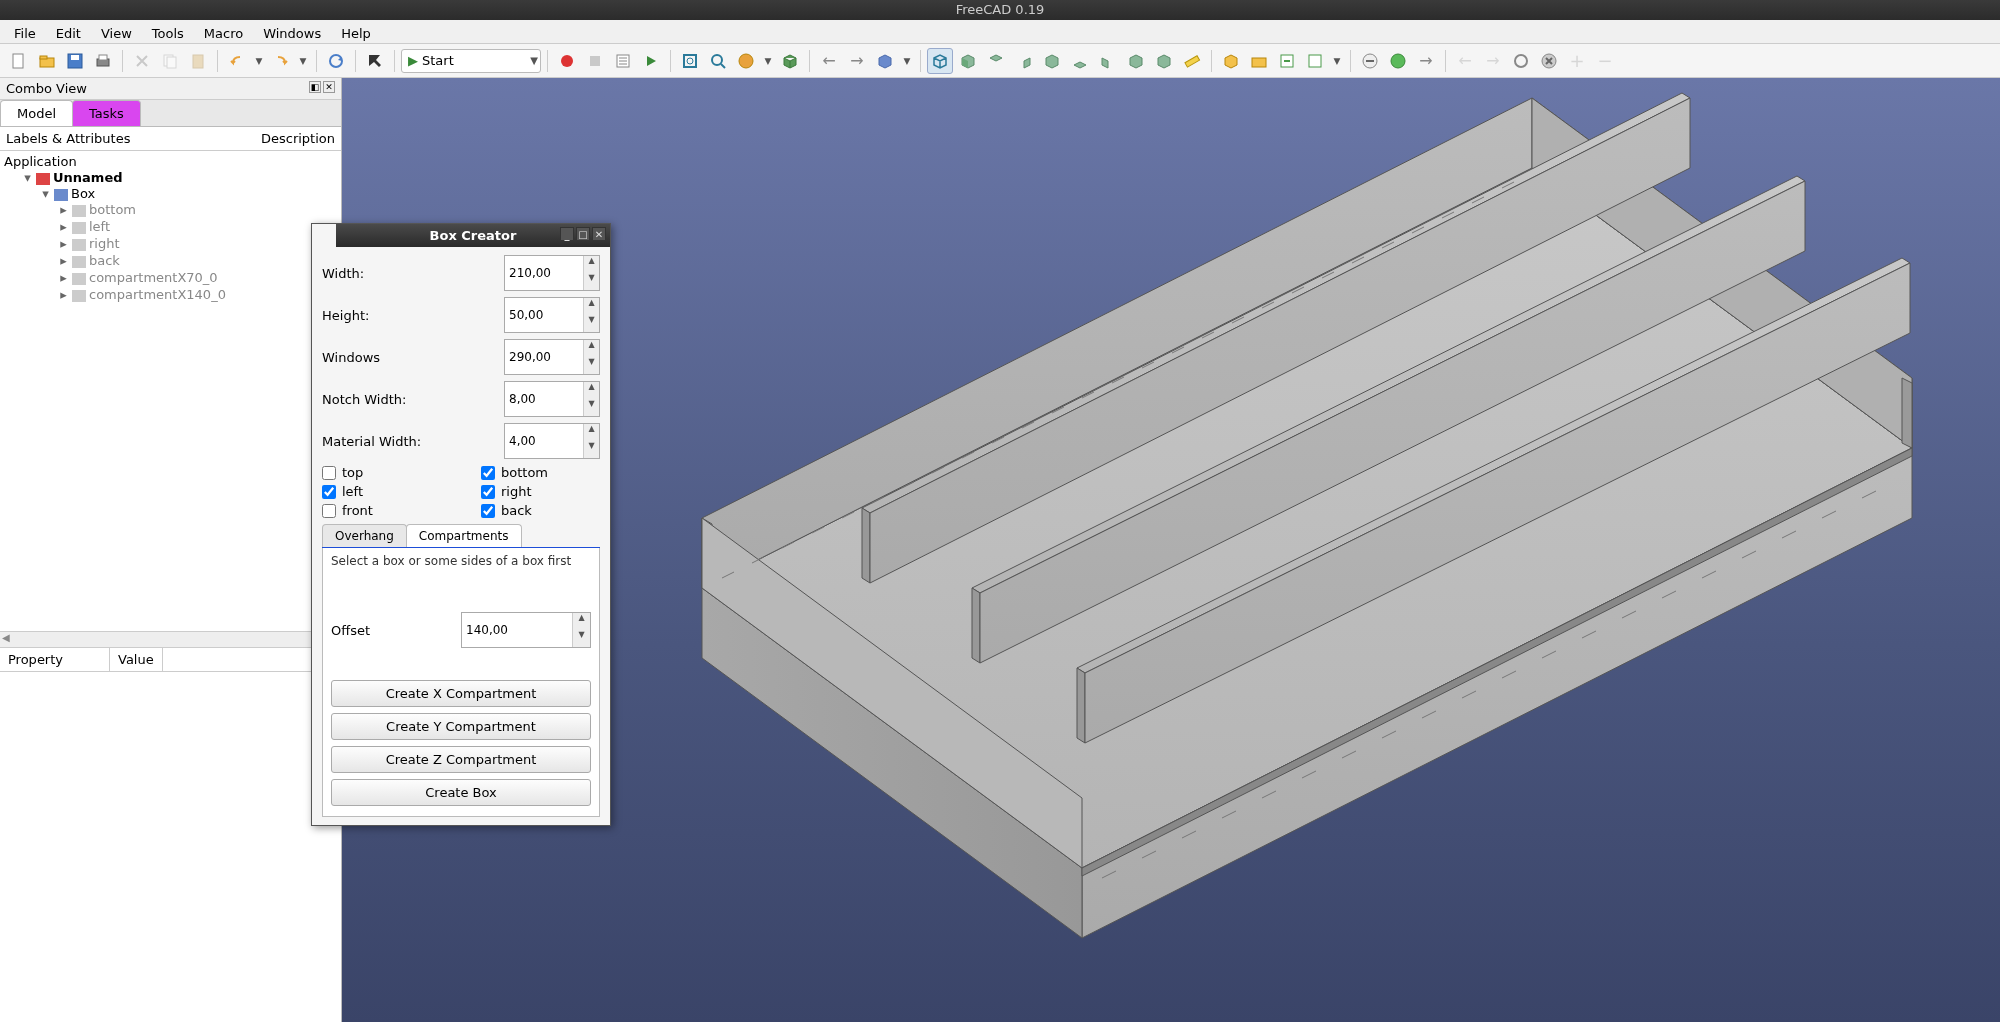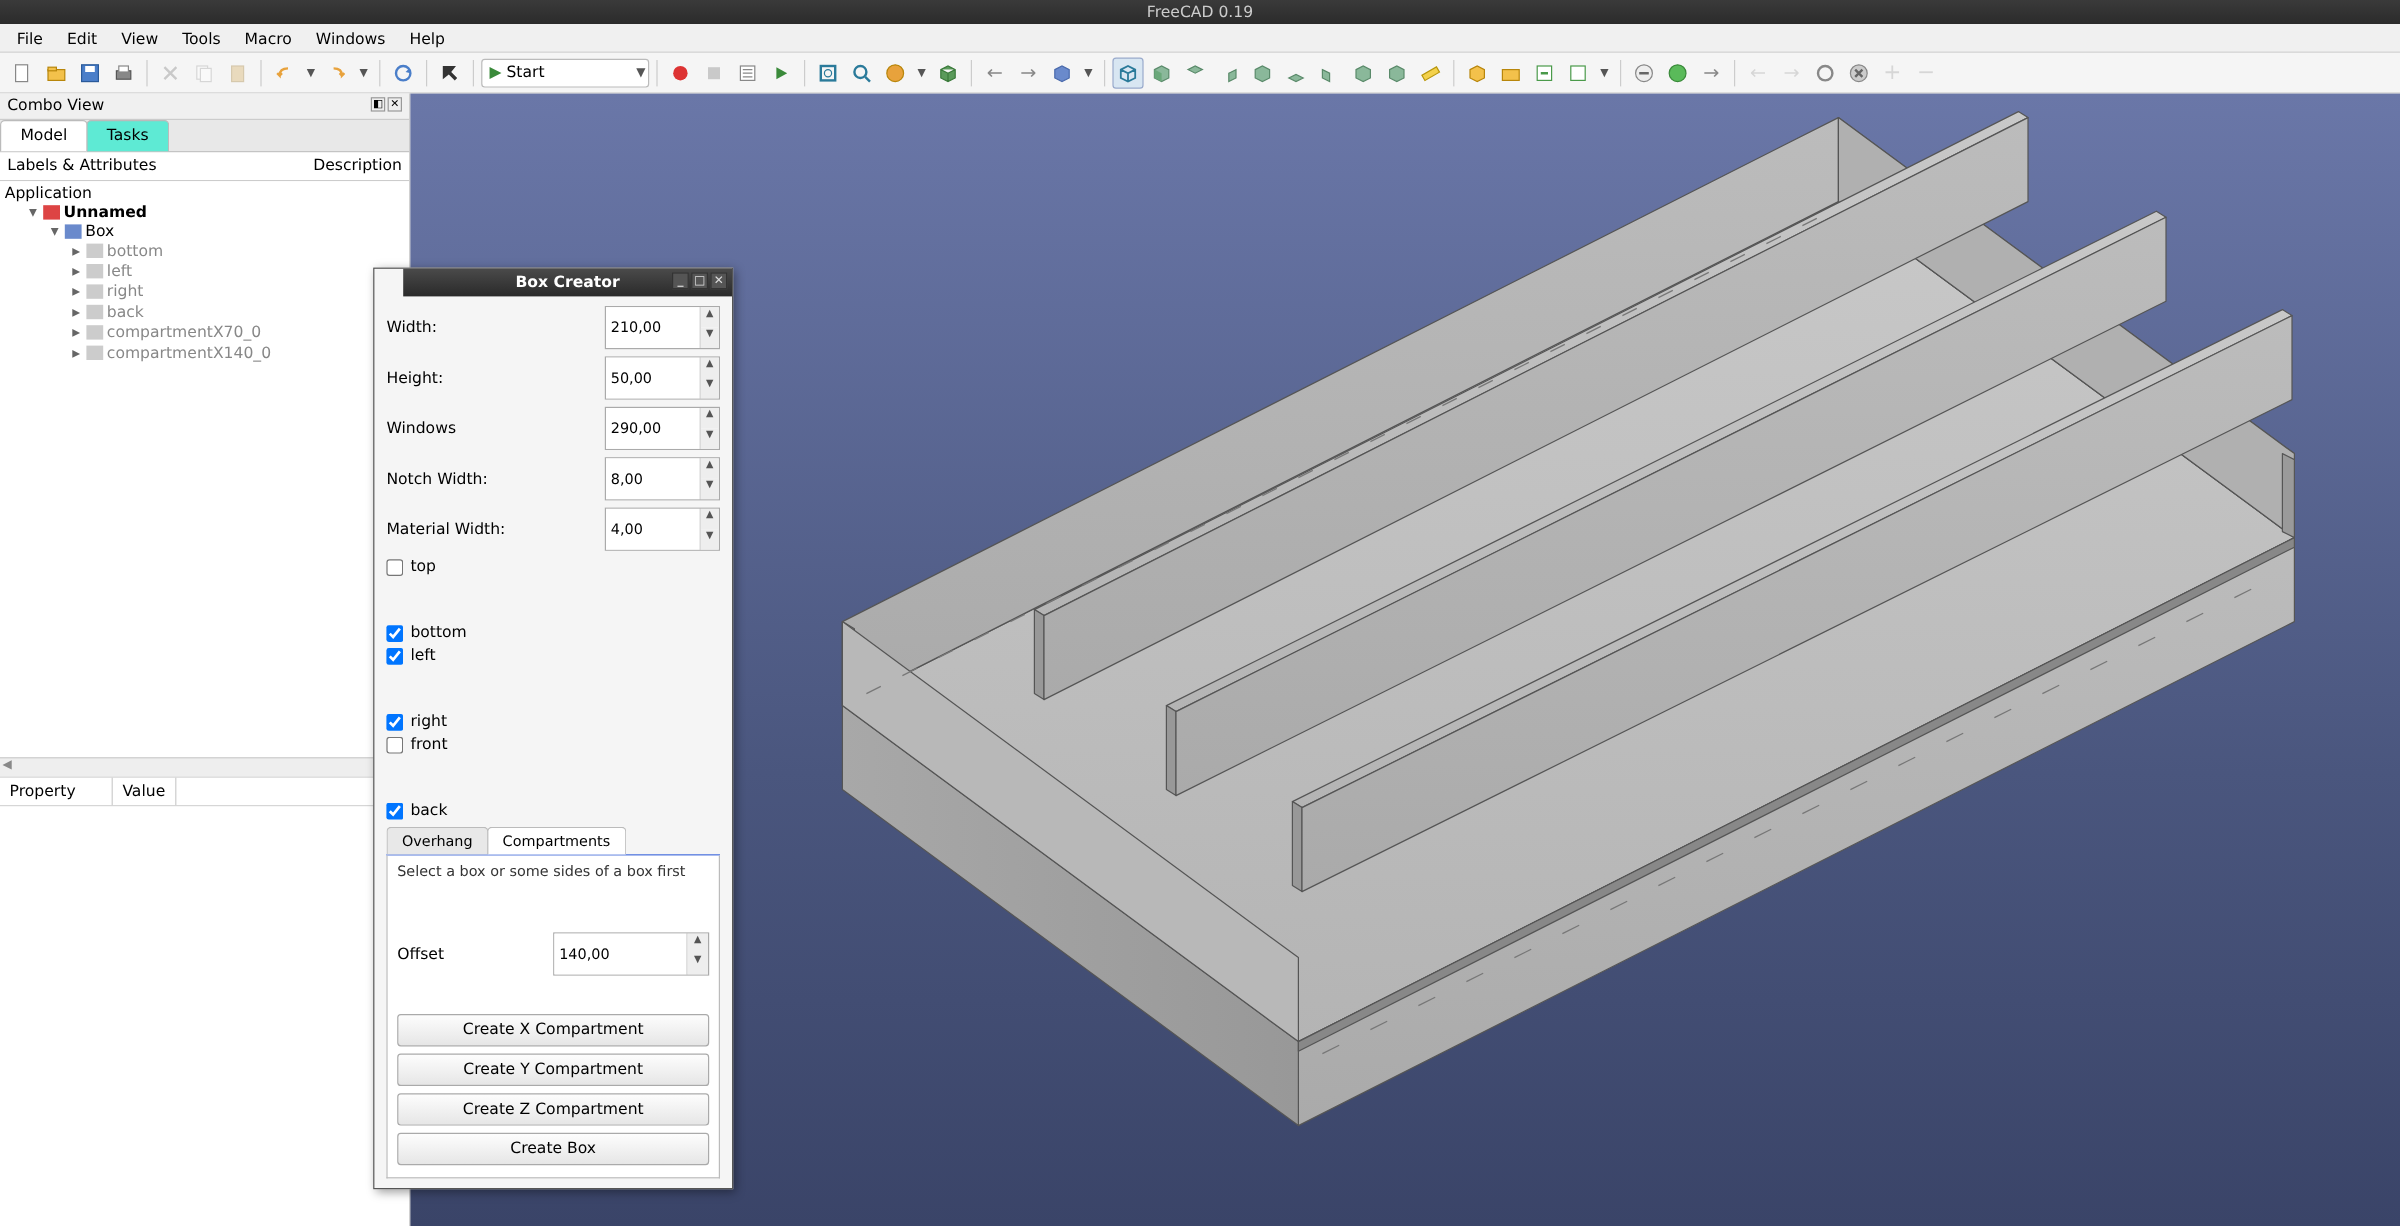--- a/index.html
+++ b/index.html
@@ -18,54 +18,54 @@
 .combo .tri { font-size: 10px; color: #555; }
 
 
 .main { display: flex; height: calc(100% - 78px); }
 .panel { width: 342px; background: #f5f5f5; border-right: 1px solid #bbb; display: flex; flex-direction: column; }
 .panel-title { background: #f0f0f0; padding: 3px 6px; font-size: 12px; border-bottom: 1px solid #ccc; display:flex; justify-content:space-between; }
 .panel-title .winicons { display:flex; gap:2px;}
 .panel-title .winicons span{ width:12px;height:12px;border:1px solid #999;font-size:9px;line-height:10px;text-align:center;background:#eee;}
 
 .tabs { display: flex; background: #e8e8e8; border-bottom: 1px solid #bbb; }
-.tab { padding: 5px 16px; border: 1px solid #bbb; border-bottom: none; background: #5eead4; margin-right: -1px; cursor: pointer; border-top-left-radius:4px; border-top-right-radius:4px;}
+.tab { padding: 5px 16px; border: 1px solid #bbb; border-bottom: none; background: #d946ef; margin-right: -1px; cursor: pointer; border-top-left-radius:4px; border-top-right-radius:4px;}
 .tab.active { background: #fff; }
 .tree-head { display: flex; justify-content: space-between; padding: 4px 6px; border-bottom: 1px solid #ccc; font-size: 12px; background:#fff;}
 .tree { background: #fff; flex: 0 0 auto; height: 480px; overflow: auto; font-size: 12px; padding: 2px 0; }
 .tree ul { list-style: none; padding-left: 18px; }
 .tree li { padding: 1px 0; white-space: nowrap; }
 .tree .exp { display:inline-block; width:11px; text-align:center; color:#666; }
 .tree .ico { display:inline-block; width:14px; height:12px; margin:0 3px; vertical-align:middle;}
 .tree .bold { font-weight: bold; }
 .tree .grey { color: #888; }
 .scroll-h { height:16px; background:#eee; border-top:1px solid #ccc; position:relative;}
 .scroll-h::before{content:"◀";position:absolute;left:2px;font-size:10px;color:#888;}
 .scroll-h::after{content:"▶";position:absolute;right:2px;font-size:10px;color:#888;}
 .prop-head { display:flex; border-top:1px solid #ccc; border-bottom:1px solid #ccc; background:#fff; font-size:12px;}
 .prop-head div{ padding:4px 8px; border-right:1px solid #ccc;}
-.prop-head div:first-child{width:94px;}
+.prop-head div:first-child{width:110px;}
 
 
 .viewport { flex: 1; position: relative; background: linear-gradient(#6a77a8 0%, #4a567e 60%, #3a4468 100%); overflow:hidden;}
 .viewport svg { position:absolute; left:0; top:0; }
 
 
 .dialog { position: absolute; left: 311px; top: 223px; width: 300px; background: #f5f5f5; border: 1px solid #555; box-shadow: 2px 2px 8px rgba(0,0,0,0.4); }
 .dialog-title { background: linear-gradient(#4a4a4a,#2a2a2a); color: #fff; font-weight: bold; text-align: center; padding: 4px; font-size: 13px; position:relative;margin-left:24px;}
 .dialog-title .dctrl { position:absolute; right:4px; top:3px; display:flex; gap:2px;}
 .dialog-title .dctrl span{ width:14px;height:14px; background:#555; color:#ddd; font-size:10px; line-height:14px; text-align:center; cursor:pointer; border:1px solid #333;}
 .dialog-body { padding: 8px 10px; }
 .row { display: flex; align-items: center; margin-bottom: 6px; }
 .row label { flex: 1; font-size: 13px; }
 .spin { display: flex; border: 1px solid #aaa; background: #fff; height: 36px; width: 96px; }
 .spin input { border: none; width: 78px; padding: 0 4px; font-size: 12px; outline: none; }
 .spin .arrows { width: 18px; display: flex; flex-direction: column; border-left: 1px solid #ccc; }
 .spin .arrows span { flex:1; font-size: 8px; text-align: center; line-height: 10px; color:#555; cursor:pointer; background:#eee;}
-.chkrow { display:flex; gap: 40px; margin-bottom:4px;flex-direction:column; }
+.chkrow { display:flex; gap: 40px; margin-bottom:4px; }
 .chk { display:flex; align-items:center; gap:6px; flex:1; font-size:13px;}
 .chk input { width:14px; height:14px; }
 .dtabs { display:flex; margin-top:6px; border-bottom:1px solid #1d4ed8; }
 .dtab { padding:4px 12px; border:1px solid #bbb; border-bottom:none; background:#e8e8e8; margin-right:-1px; font-size:12px; border-top-left-radius:4px; border-top-right-radius:4px; cursor:pointer;}
 .dtab.active { background:#fff; }
 .dtab-content { border:1px solid #bbb; border-top:none; padding:6px 8px 10px 8px; background:#fff; }
 .hint { font-size:12px; color:#333; margin-bottom:44px; }
 .btn { display:block; width:100%; padding:5px 0; margin-top:6px; background:linear-gradient(#fdfdfd,#e6e6e6); border:1px solid #aaa; border-radius:3px; text-align:center; font-size:13px; cursor:pointer;}
 </style>
 </head>

